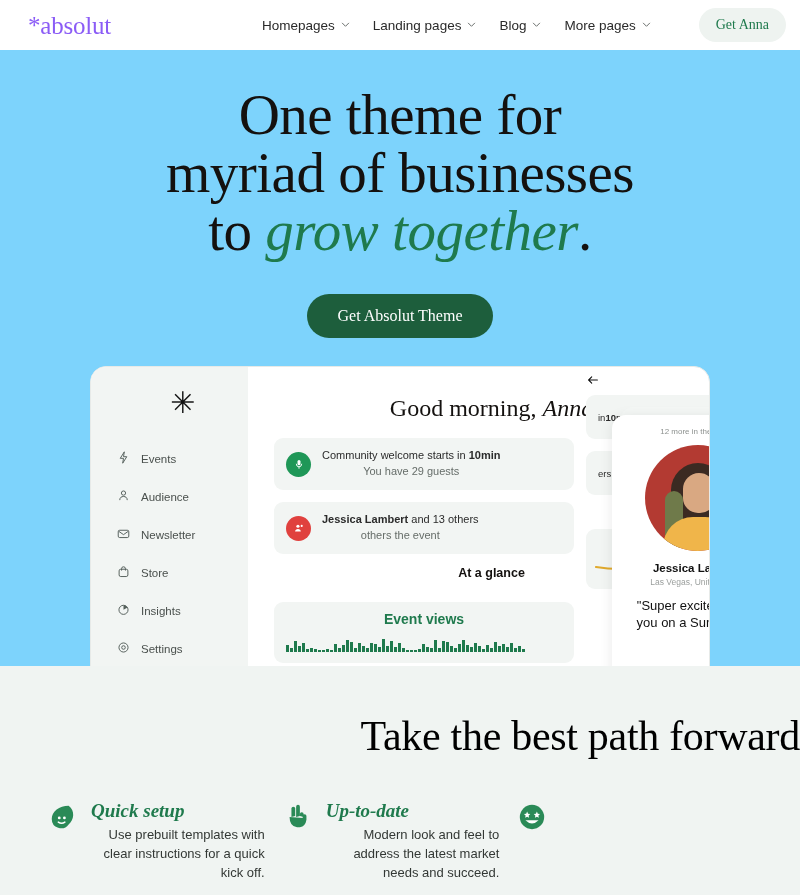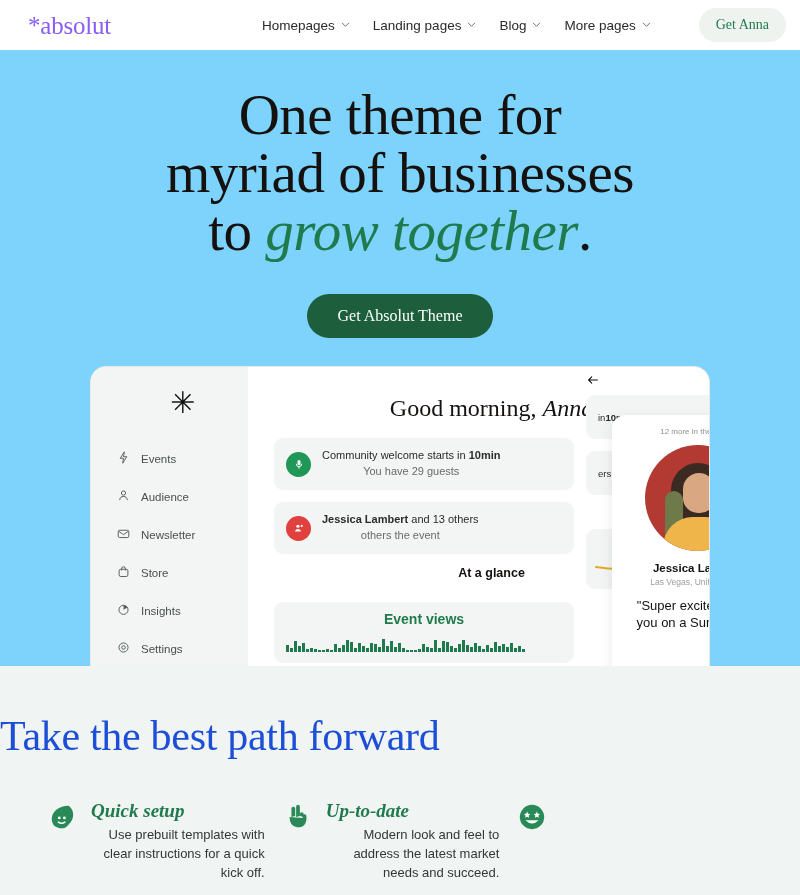--- a/index.html
+++ b/index.html
@@ -296,22 +296,22 @@
   
   .features {
     background:#f0f4f2;
     height:258px;
     padding-top:46px;
   }
   .features h2 {
     font-family:"Liberation Serif", serif;
     font-size:42px;
     font-weight:400;
-    text-align:left;
-    color:#1d4ed8;
+    text-align:right;
+    color:#000000;
     letter-spacing:-0.3px;
   }
   .feat-row {
     display:flex;
     gap:0;
     margin-top:40px;
     padding:0 48px 0 48px;
   }
   .feat {
     flex:1;

